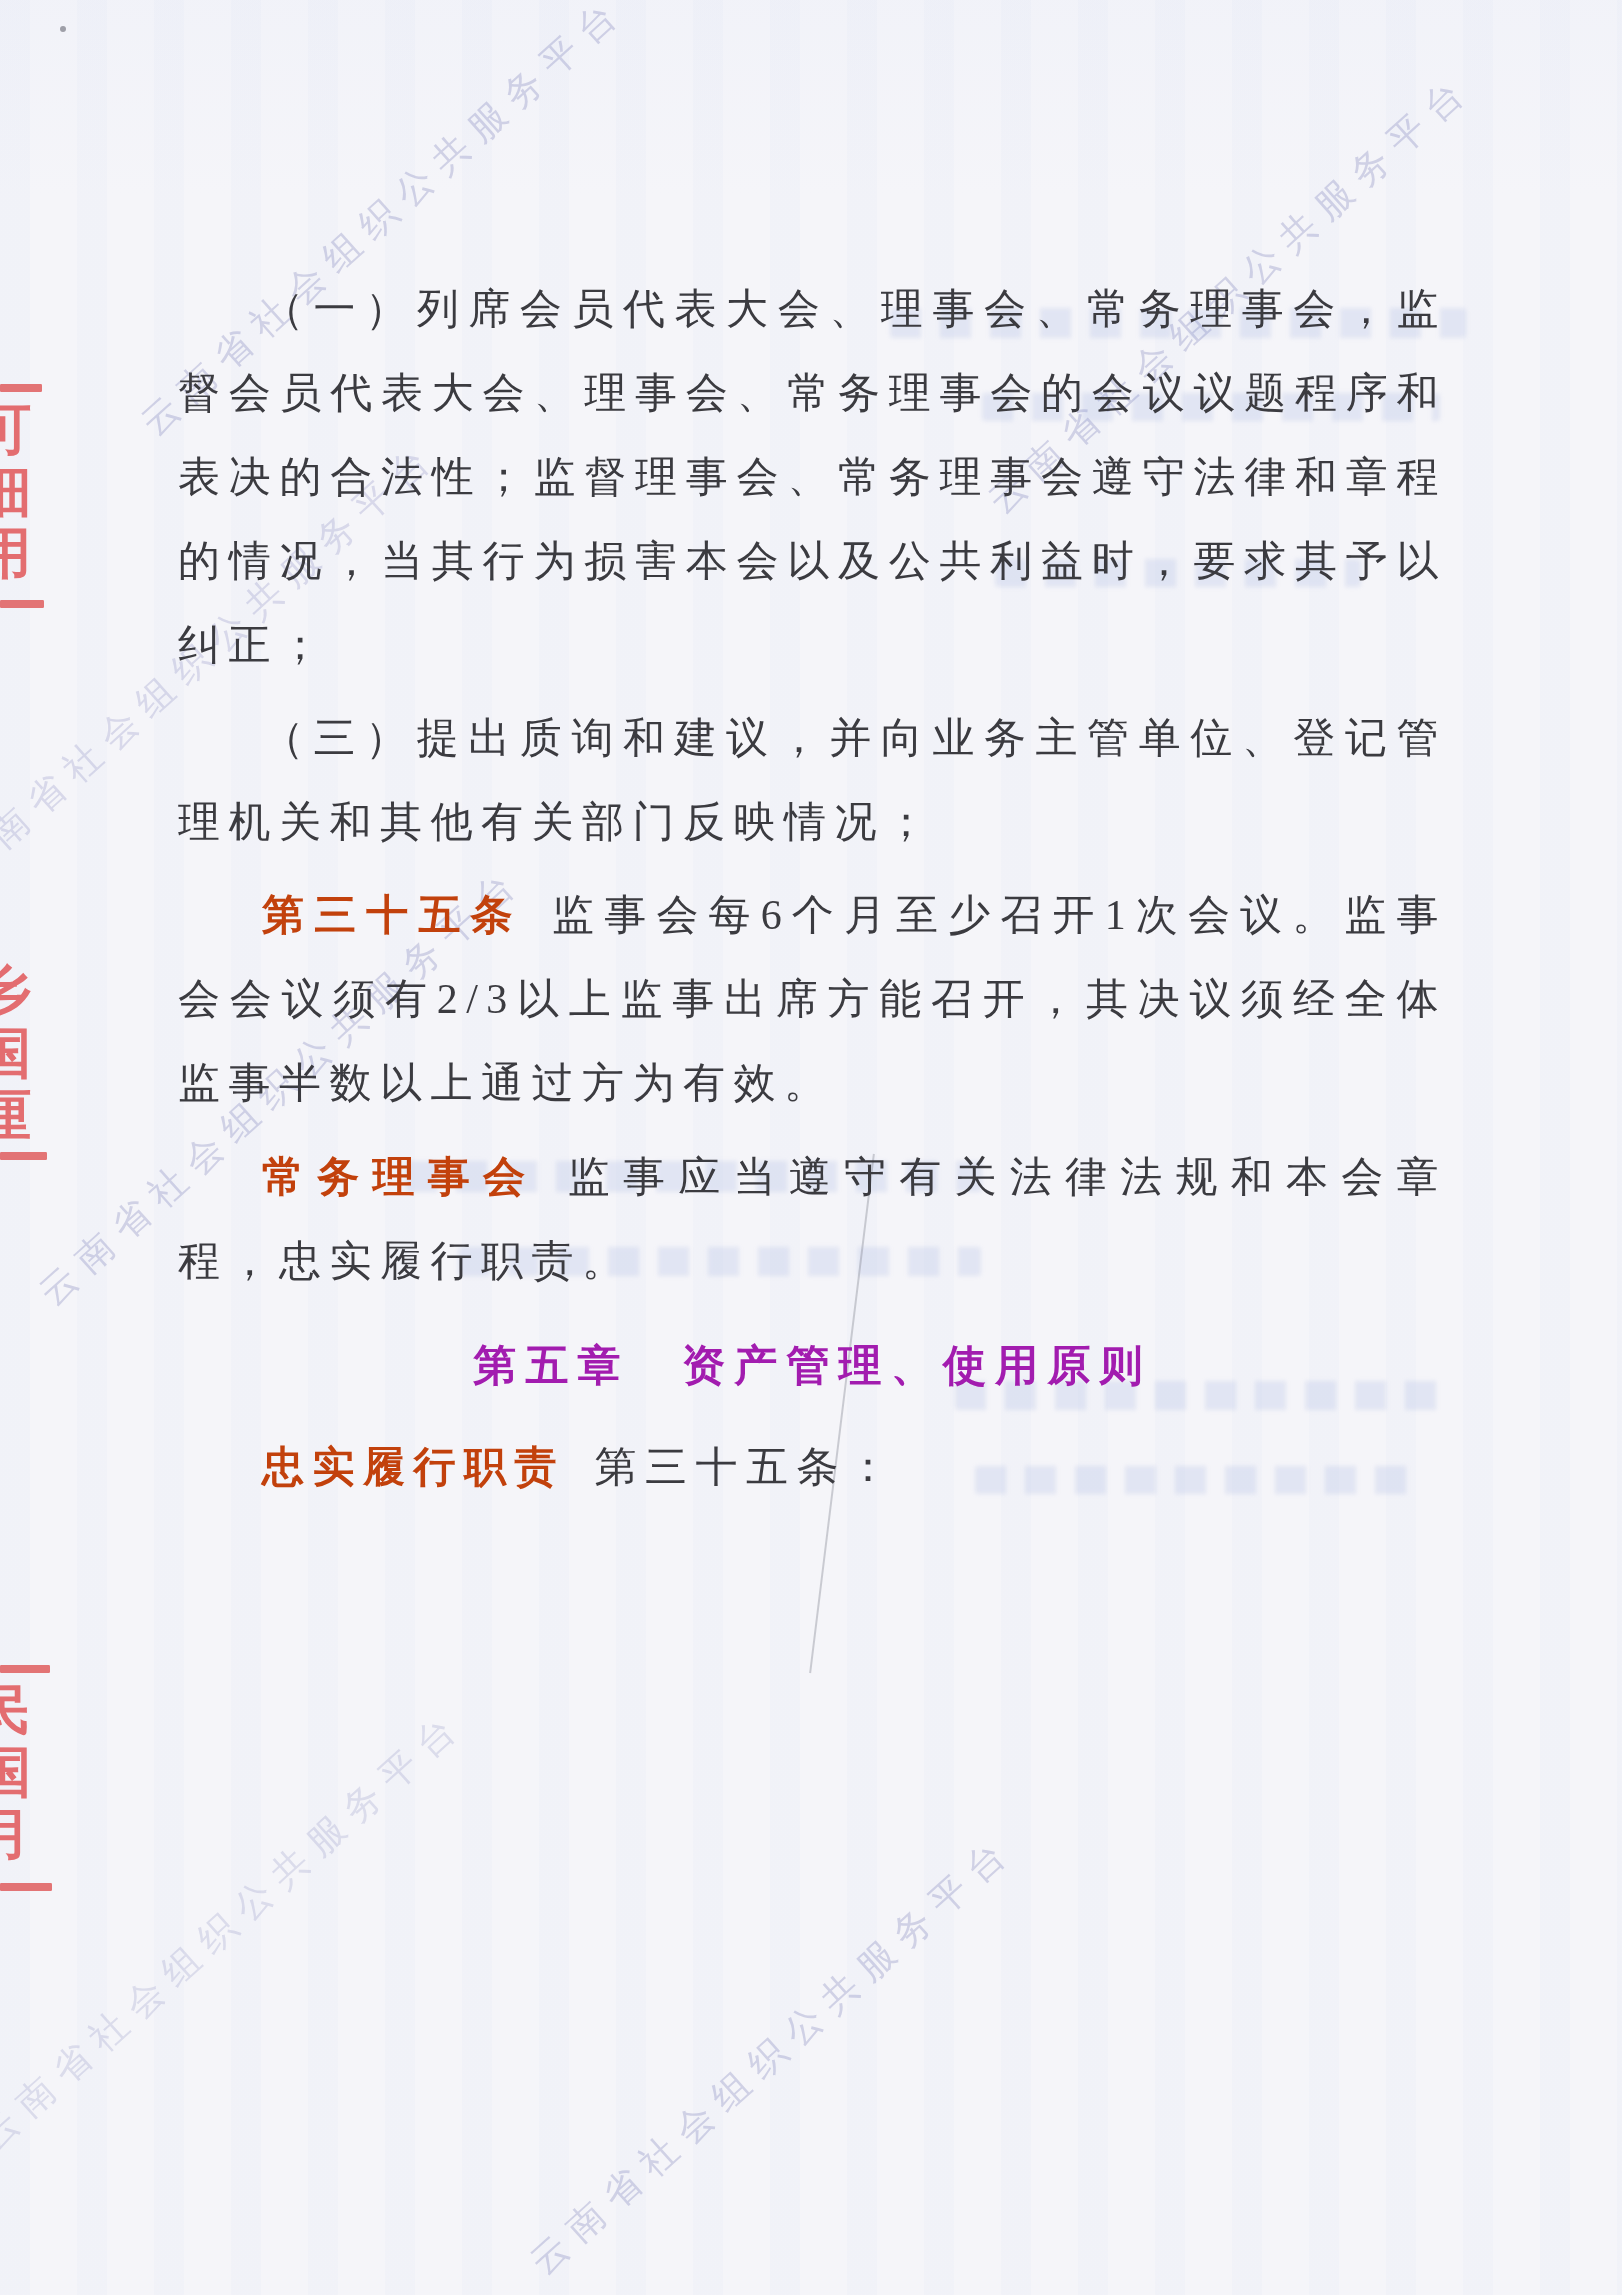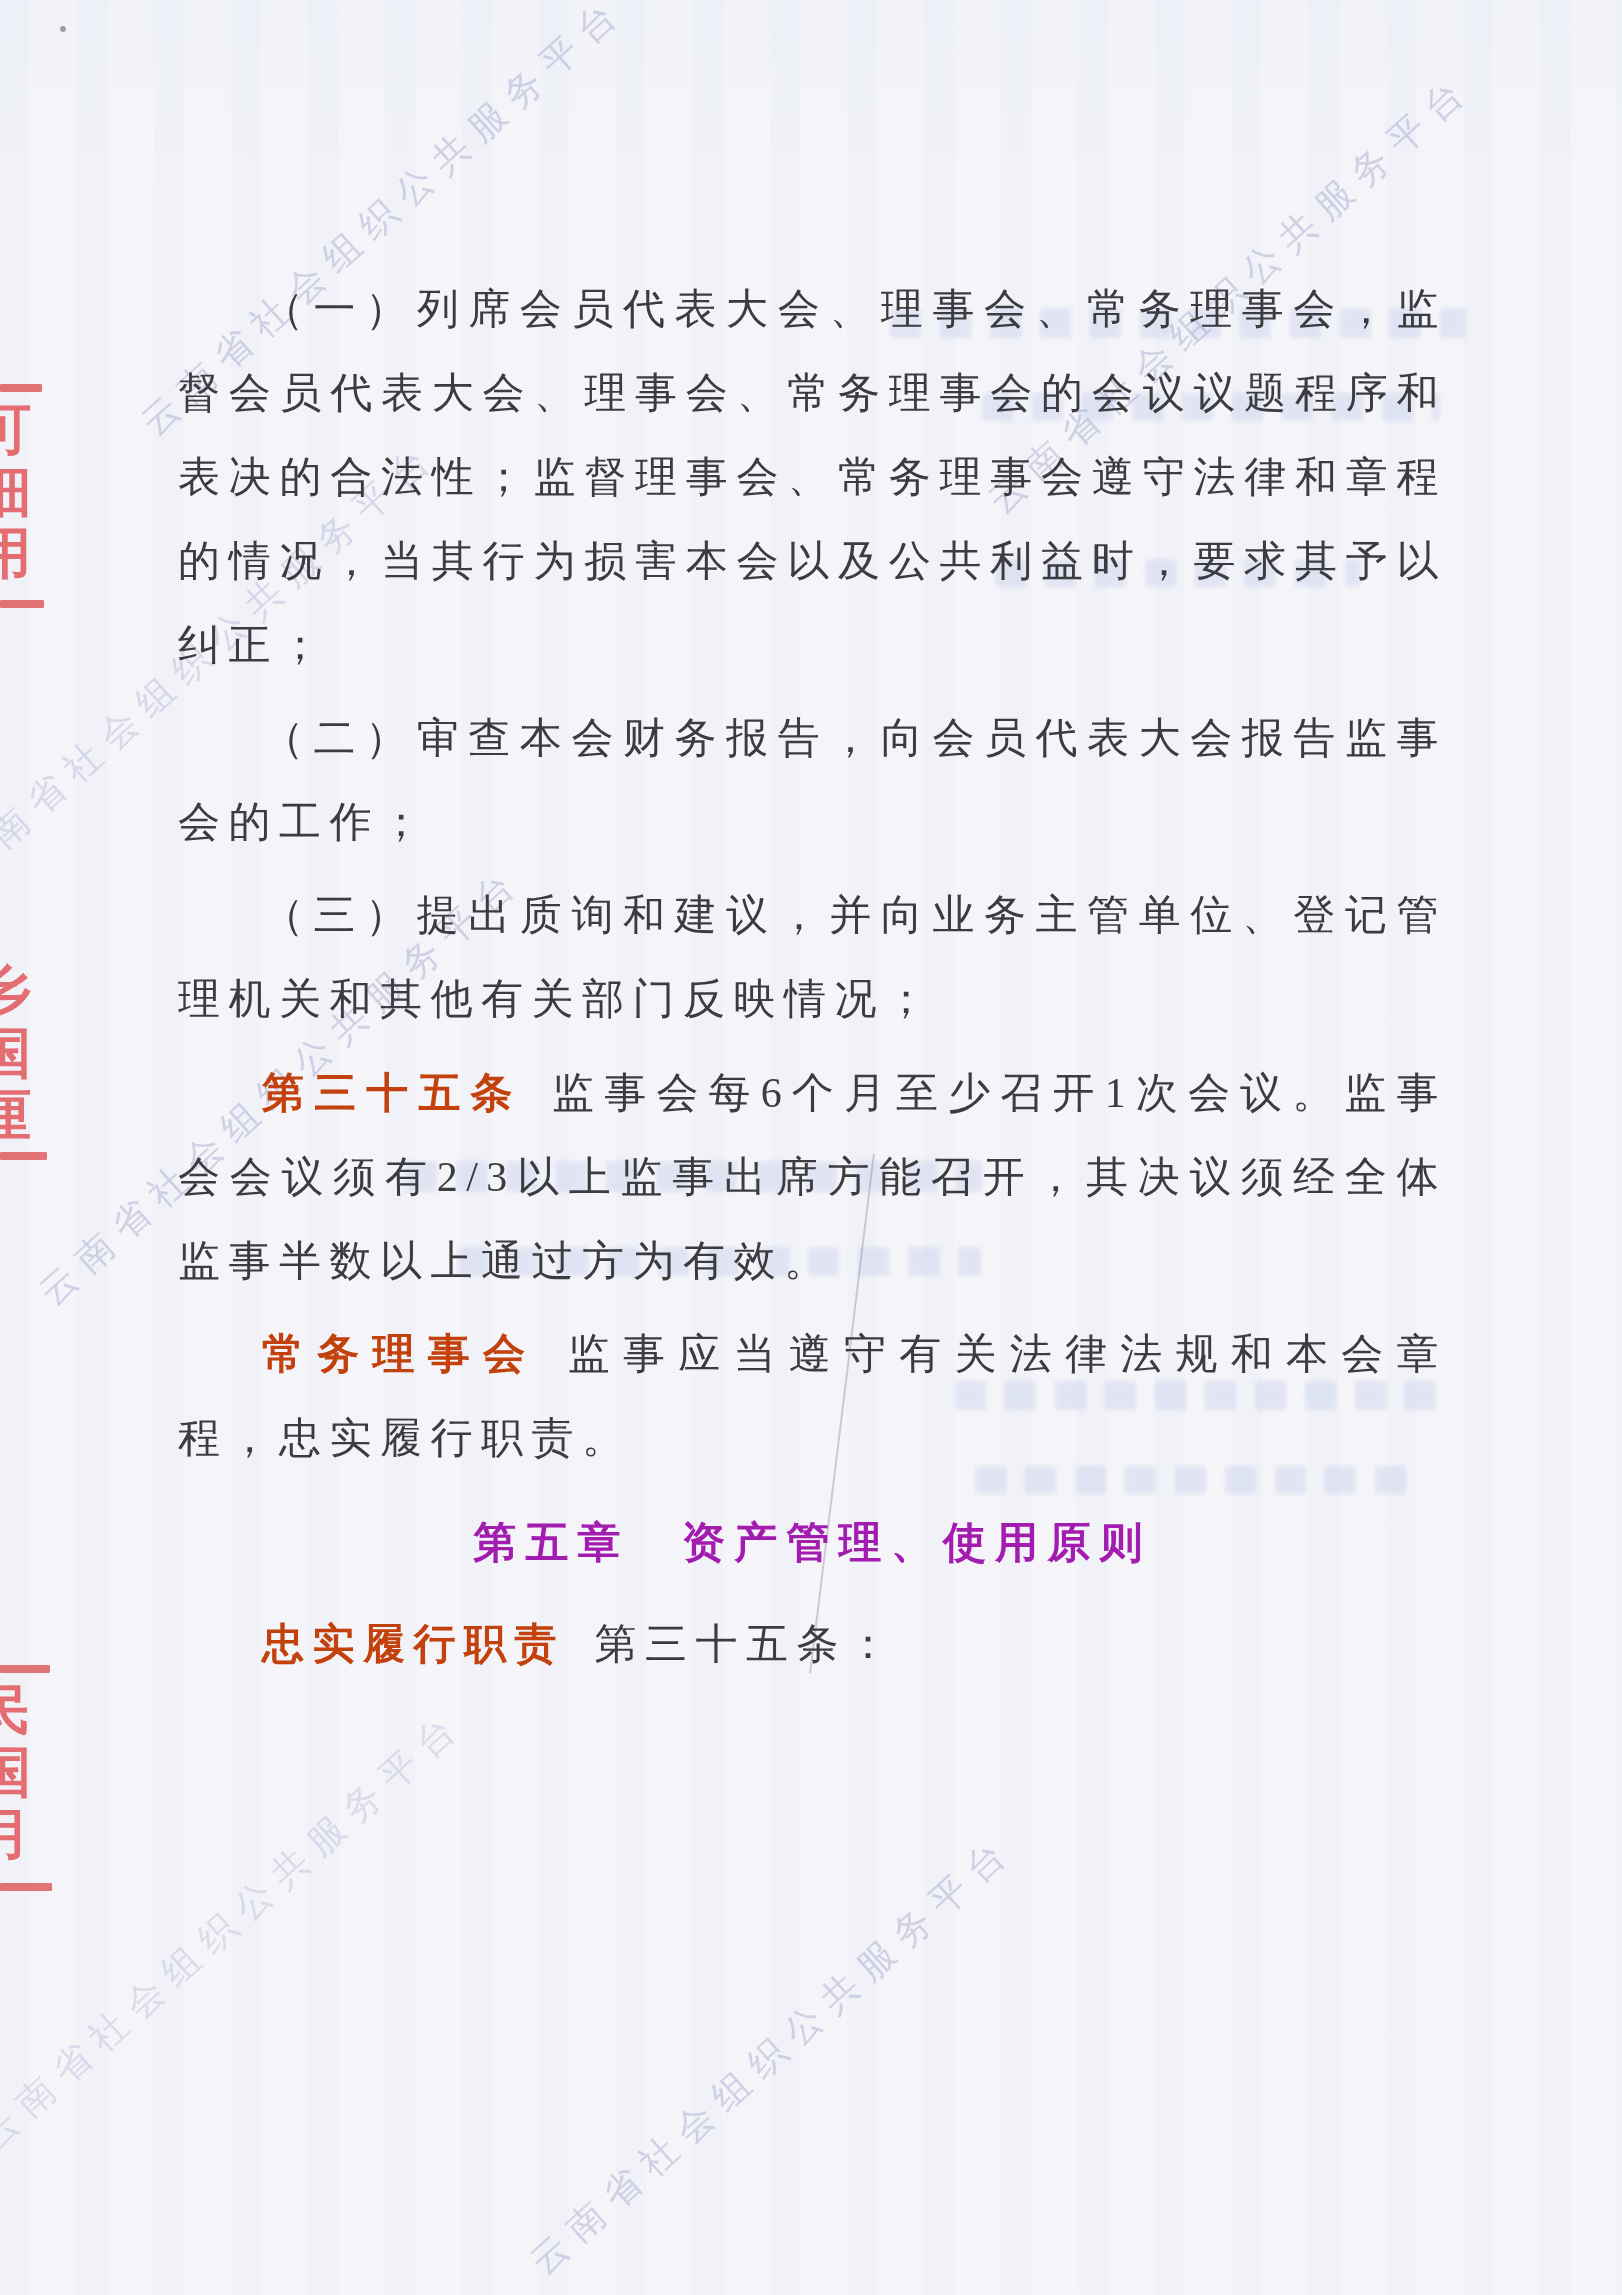--- a/index.html
+++ b/index.html
@@ -167,21 +167,20 @@
     <div class="schars" style="top:18.3px;">
       <span>民</span>
       <span>国</span>
       <span>月</span>
     </div>
     <i class="sbar" style="bottom:2.6px;width:52px;"></i>
   </div>
 
   <main class="content">
     <p class="para">（一）列席会员代表大会、理事会、常务理事会，监督会员代表大会、理事会、常务理事会的会议议题程序和表决的合法性；监督理事会、常务理事会遵守法律和章程的情况，当其行为损害本会以及公共利益时，要求其予以纠正；</p>
-    <p class="para">（二）审查本会财务报告，向会员代表大会报告监事会的工作；</p>
     <p class="para">（三）提出质询和建议，并向业务主管单位、登记管理机关和其他有关部门反映情况；</p>
 
     <p class="para article"><span class="lbl">第三十五条</span><span>监事会每6个月至少召开1次会议。监事会会议须有2/3以上监事出席方能召开，其决议须经全体监事半数以上通过方为有效。</span></p>
 
     <p class="para article"><span class="lbl">常务理事会</span><span>监事应当遵守有关法律法规和本会章程，忠实履行职责。</span></p>
 
     <h2 class="chapter">第五章　资产管理、使用原则</h2>
 
     <p class="para article"><span class="lbl">忠实履行职责</span><span>第三十五条：</span></p>
   </main>

